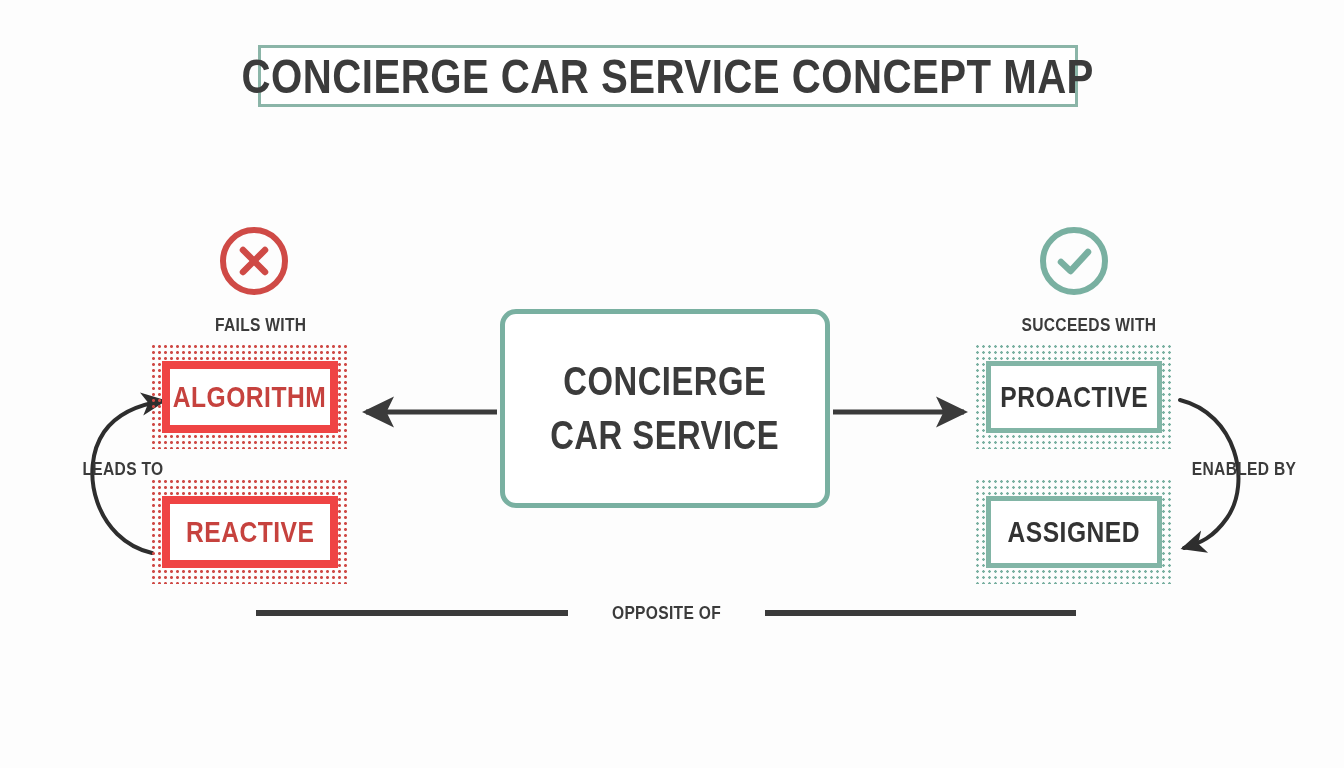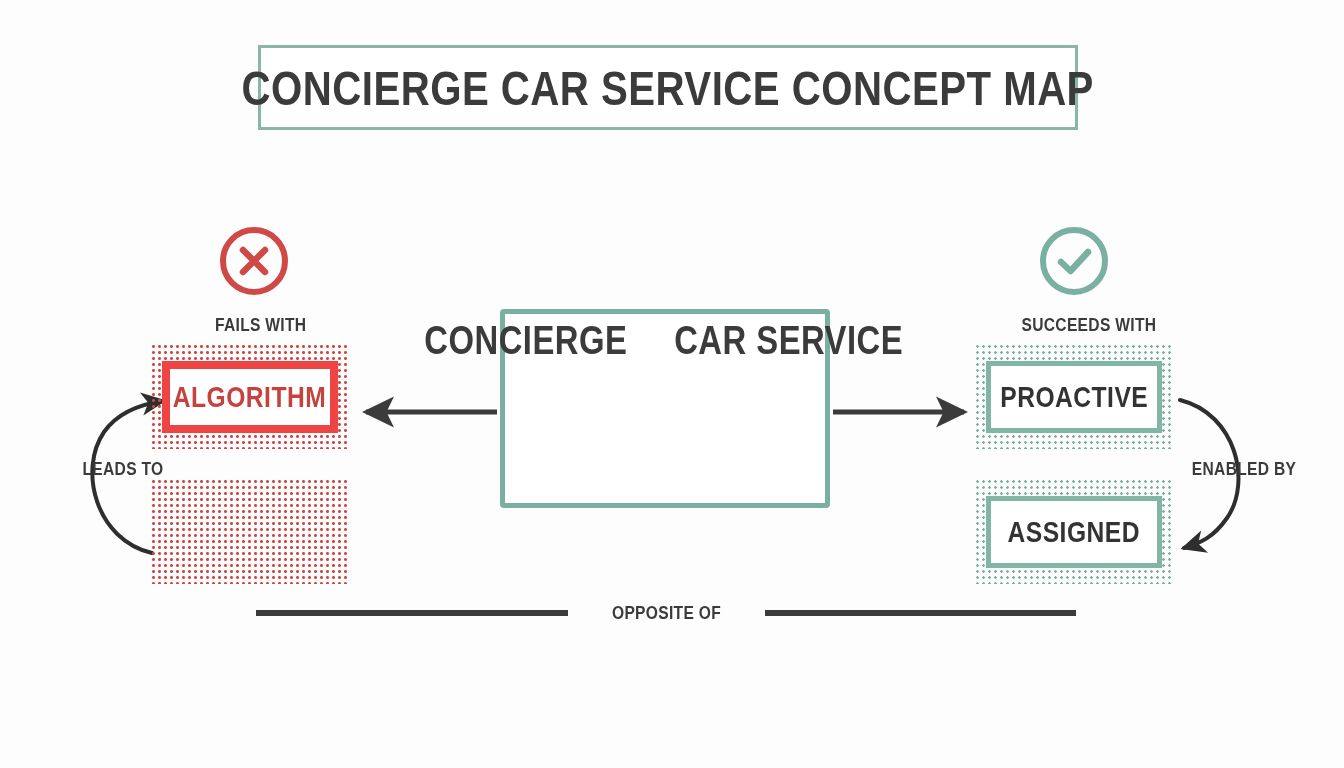--- a/index.html
+++ b/index.html
@@ -27,21 +27,21 @@
     transform-origin: center center;
     white-space: nowrap;
   }
 
   
   #title-box {
     position: absolute;
     left: 258px;
     top: 45px;
     width: 820px;
-    height: 85px;
+    height: 62px;
     box-sizing: border-box;
     border: 3px solid #8bb5a8;
     background: #ffffff;
     display: flex;
     align-items: center;
     justify-content: center;
   }
   #title-text {
     font-size: 49px;
     color: #3b3b3b;
@@ -50,24 +50,25 @@
 
   
   #central-node {
     position: absolute;
     left: 500px;
     top: 309px;
     width: 330px;
     height: 199px;
     box-sizing: border-box;
     border: 5px solid #79b0a1;
-    border-radius: 4px;
-    background: #ffffff;
-    display: flex;
-    flex-direction: row;
+    border-radius: 16px;
+    background: #ffffff;
+    display: flex;
+    flex-direction: column;
+    align-items: center;
     justify-content: center;
     z-index: 6;
   }
   #central-node .line {
     font-size: 40px;
     color: #3b3b3b;
     line-height: 1.34;
     letter-spacing: 0.015em;
   }
 
@@ -241,20 +242,23 @@
 
   <div class="concept red" id="node-algorithm">
     <div class="band"></div>
     <div class="box">
       <span class="label cap">ALGORITHM</span>
     </div>
   </div>
 
   <div class="concept red" id="node-reactive">
     <div class="band"></div>
+    <div class="box">
+      <span class="label cap">REACTIVE</span>
+    </div>
   </div>
 
   <div class="concept teal" id="node-proactive">
     <div class="band"></div>
     <div class="box">
       <span class="label cap">PROACTIVE</span>
     </div>
   </div>
 
   <div class="concept teal" id="node-assigned">

